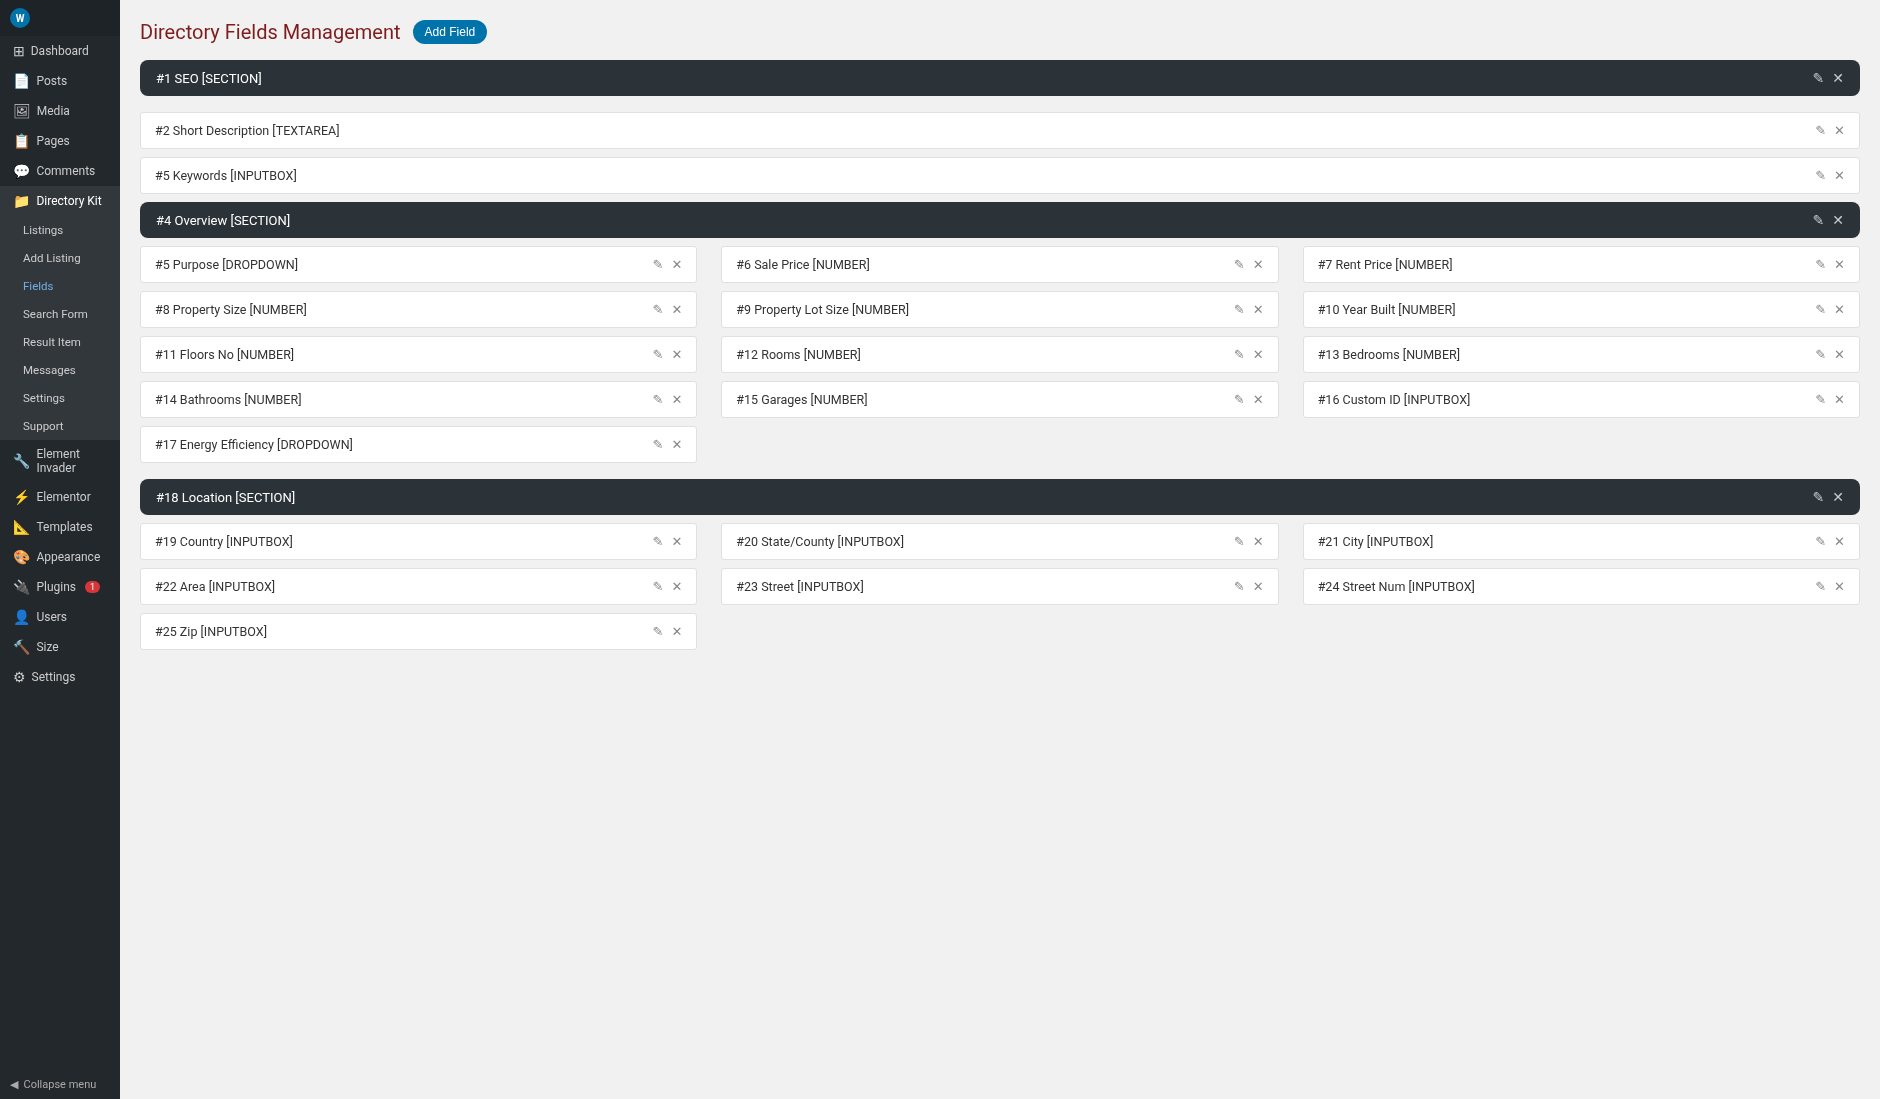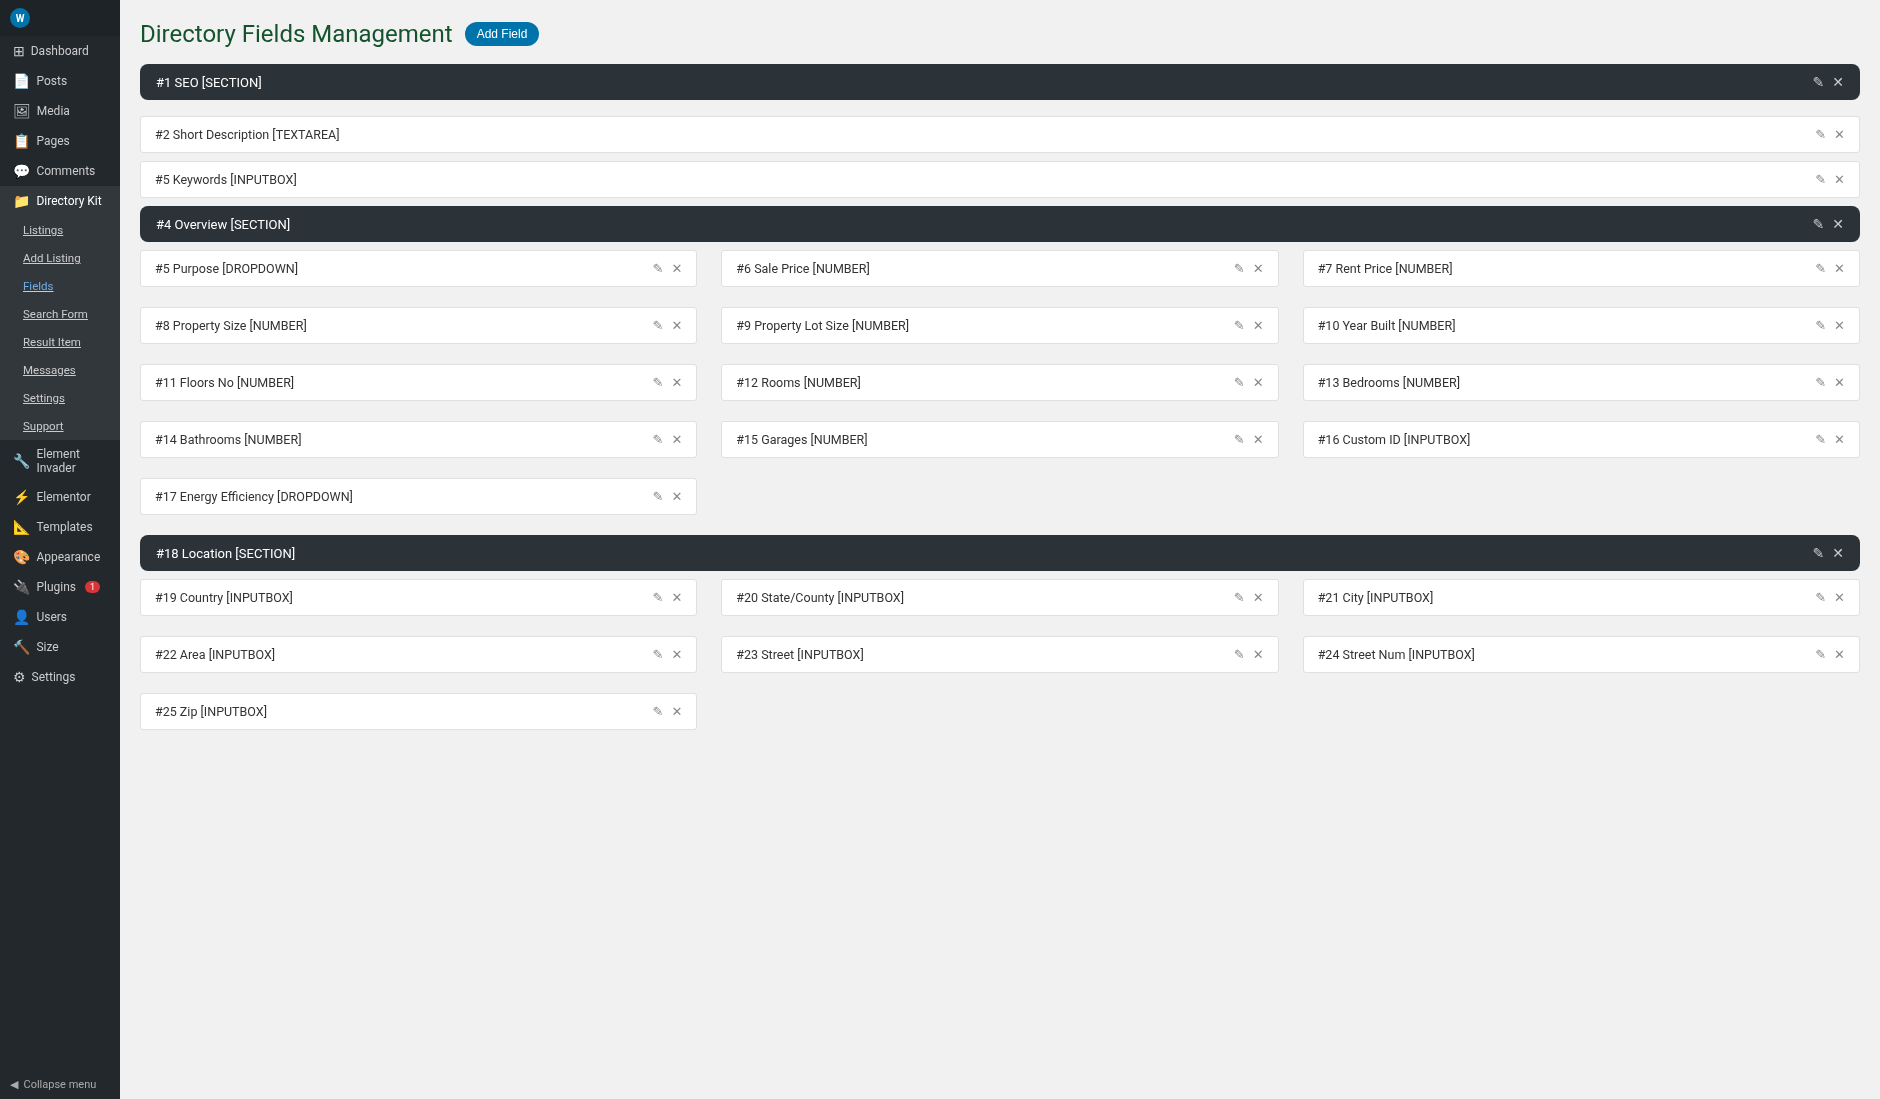--- a/index.html
+++ b/index.html
@@ -37,41 +37,41 @@
       align-items: center;
       gap: 6px;
       padding: 7px 10px;
       cursor: pointer;
       color: #ccc;
       font-size: 12px;
       border-left: 3px solid transparent;
     }
     .sidebar-item.active-parent { background: #32373c; color: #fff; }
     .sidebar-icon { font-size: 14px; }
-    .sidebar-sub { background: #32373c; text-decoration: underline; }
+    .sidebar-sub { background: #32373c; }
     .sidebar-sub .sidebar-item { padding-left: 20px; font-size: 11.5px; }
     .sidebar-sub .sidebar-item.active-link { color: #72aee6; }
     .collapse-menu { margin-top: auto; padding: 8px 10px; color: #aaa; font-size: 11px; cursor: pointer; display: flex; align-items: center; gap: 5px; }
 
     
     #main {
       flex: 1;
       overflow-y: auto;
       padding: 20px;
     }
     .page-header {
       display: flex;
       align-items: center;
       gap: 12px;
       margin-bottom: 16px;
     }
     .page-title {
-      font-size: 24px;
+      font-size: 20px;
       font-weight: 400;
-      color: #14532d;
+      color: #7f1d1d;
     }
     .add-field-btn {
       background: #0073aa;
       color: #fff;
       border: none;
       padding: 5px 12px;
       border-radius: 12px;
       cursor: pointer;
       font-size: 12px;
     }
@@ -91,21 +91,21 @@
     .section-actions { display: flex; gap: 8px; align-items: center; }
     .section-actions .edit-icon, .section-actions .close-icon {
       color: #ccc; cursor: pointer; font-size: 14px;
     }
 
     
     .fields-grid {
       display: grid;
       grid-template-columns: 1fr 1fr 1fr;
       gap: 24px;
-      margin-bottom: 20px;
+      margin-bottom: 8px;
     }
     .field-item {
       background: #fff;
       border: 1px solid #e0e0e0;
       border-radius: 3px;
       padding: 10px 14px;
       display: flex;
       align-items: center;
       justify-content: space-between;
       font-size: 12.5px;

